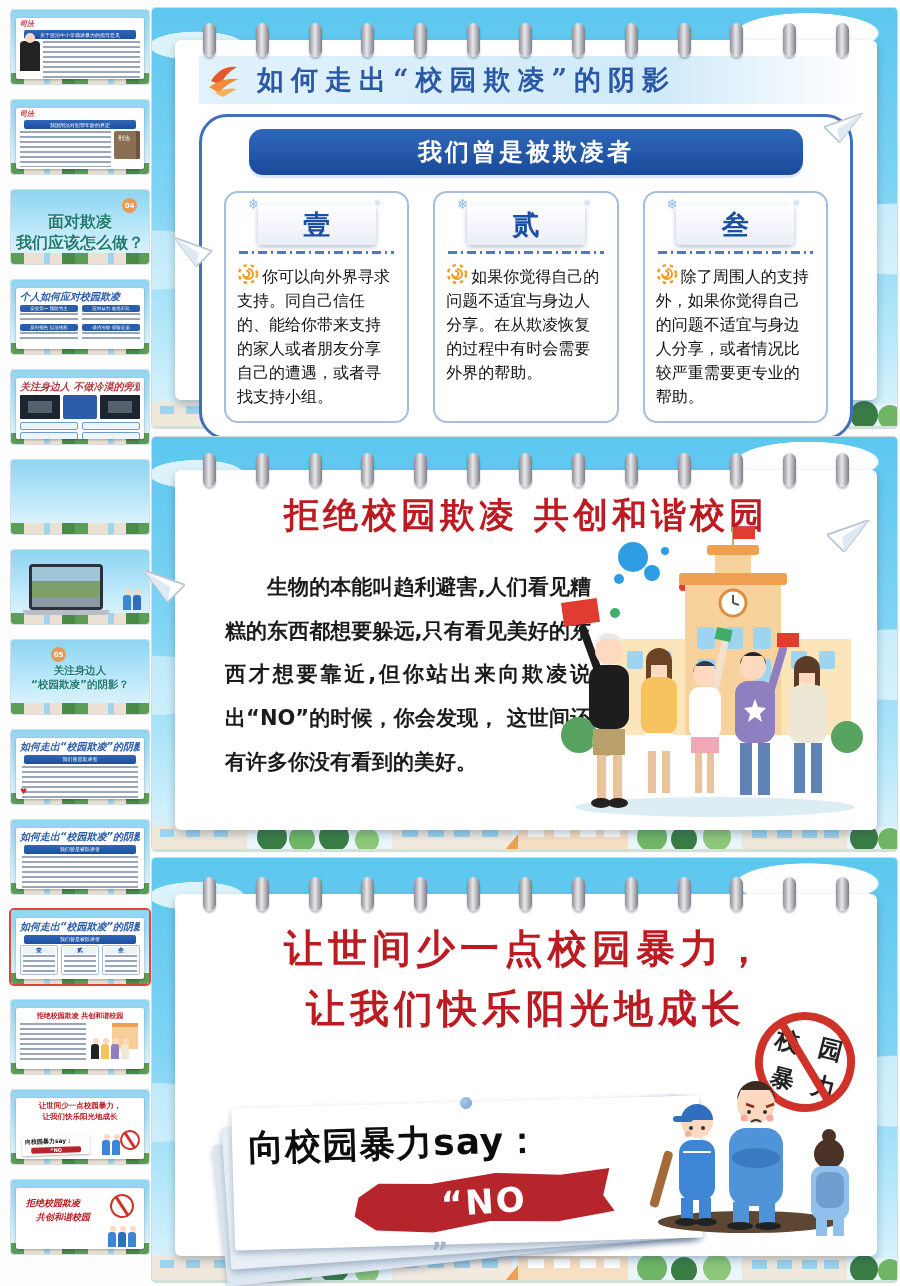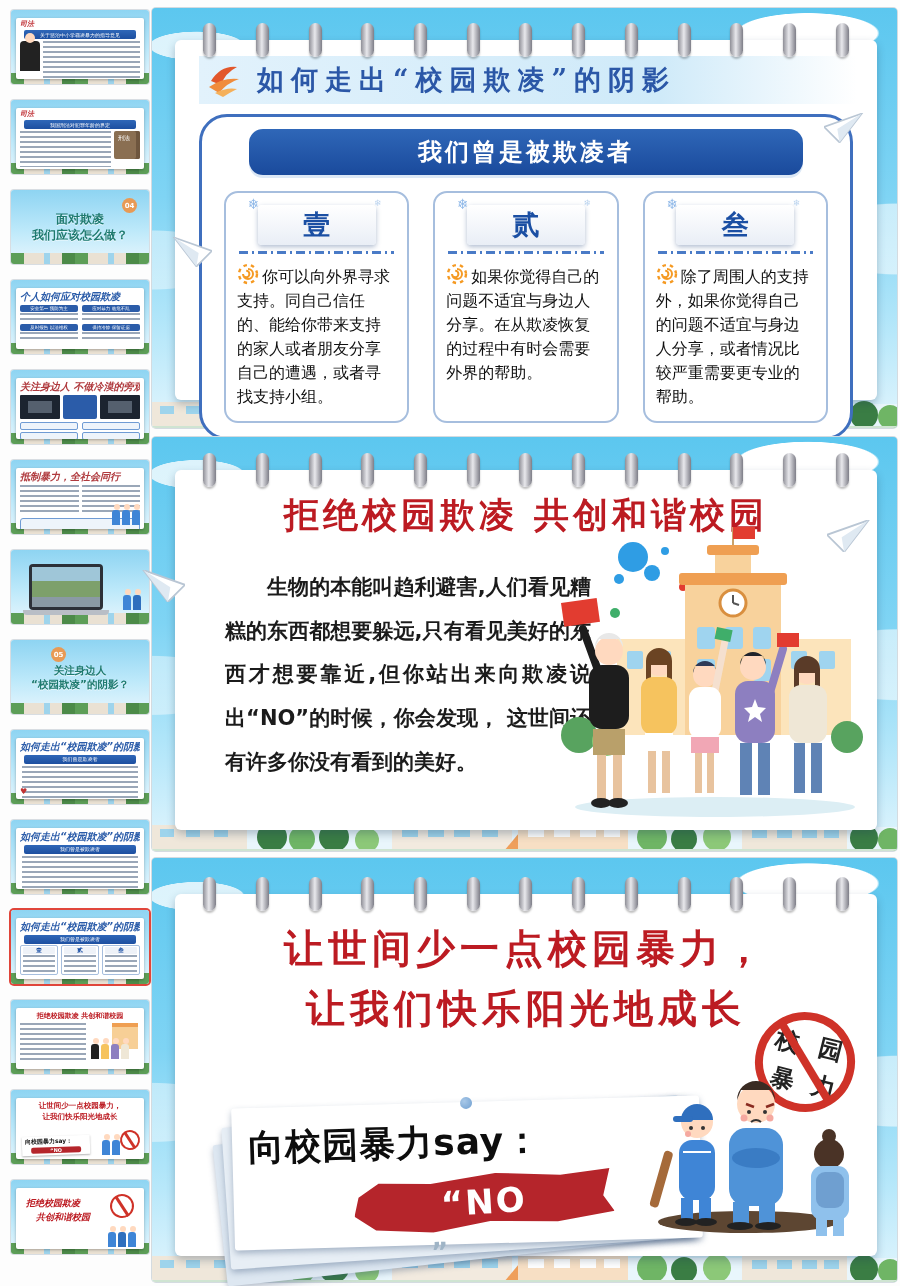--- a/index.html
+++ b/index.html
@@ -260,21 +260,21 @@
       <div class="t-row">
         <div class="bars" style="flex:1;height:36px"></div>
         <div class="t-book"></div>
       </div>
     </div>
   </div>
 
   <div class="thumb" style="top:190px">
     <div class="t-strip"></div>
     <div class="t-badge" style="right:12px;top:8px">04</div>
-    <div class="t-bigtitle" style="margin-top:22px;font-size:12px">
+    <div class="t-bigtitle" style="margin-top:22px;font-size:16px">
       <div>面对欺凌</div>
       <div>我们应该怎么做？</div>
     </div>
   </div>
 
   <div class="thumb" style="top:280px">
     <div class="t-strip"></div>
     <div class="t-page">
       <div class="t-script">个人如何应对校园欺凌</div>
       <div class="t-grid">
@@ -313,33 +313,20 @@
         <div class="t-listcell"></div>
           <div class="t-listcell"></div>
         <div class="t-listcell"></div>
           <div class="t-listcell"></div>
       </div>
     </div>
   </div>
 
   <div class="thumb" style="top:460px">
     <div class="t-strip"></div>
-    <div class="t-page">
-      <div class="t-script red">抵制暴力，全社会同行</div>
-      <div class="t-row">
-        <div class="bars" style="flex:1;height:30px"></div>
-        <div class="bars" style="flex:1;height:30px"></div>
-      </div>
-      <div style="border:1px solid #6f9bd4;border-radius:3px;height:13px;margin-top:3px;background:#eef4fb"></div>
-      <div class="t-figs" style="right:4px;bottom:4px">
-          <i></i>
-          <i></i>
-          <i></i>
-        </div>
-    </div>
   </div>
 
   <div class="thumb" style="top:550px">
     <div class="t-strip"></div>
     <div class="t-laptop"></div>
     <div class="t-figs" style="right:8px;bottom:14px">
         <i></i>
         <i style="background:#2f6fbe"></i>
       </div>
   </div>

